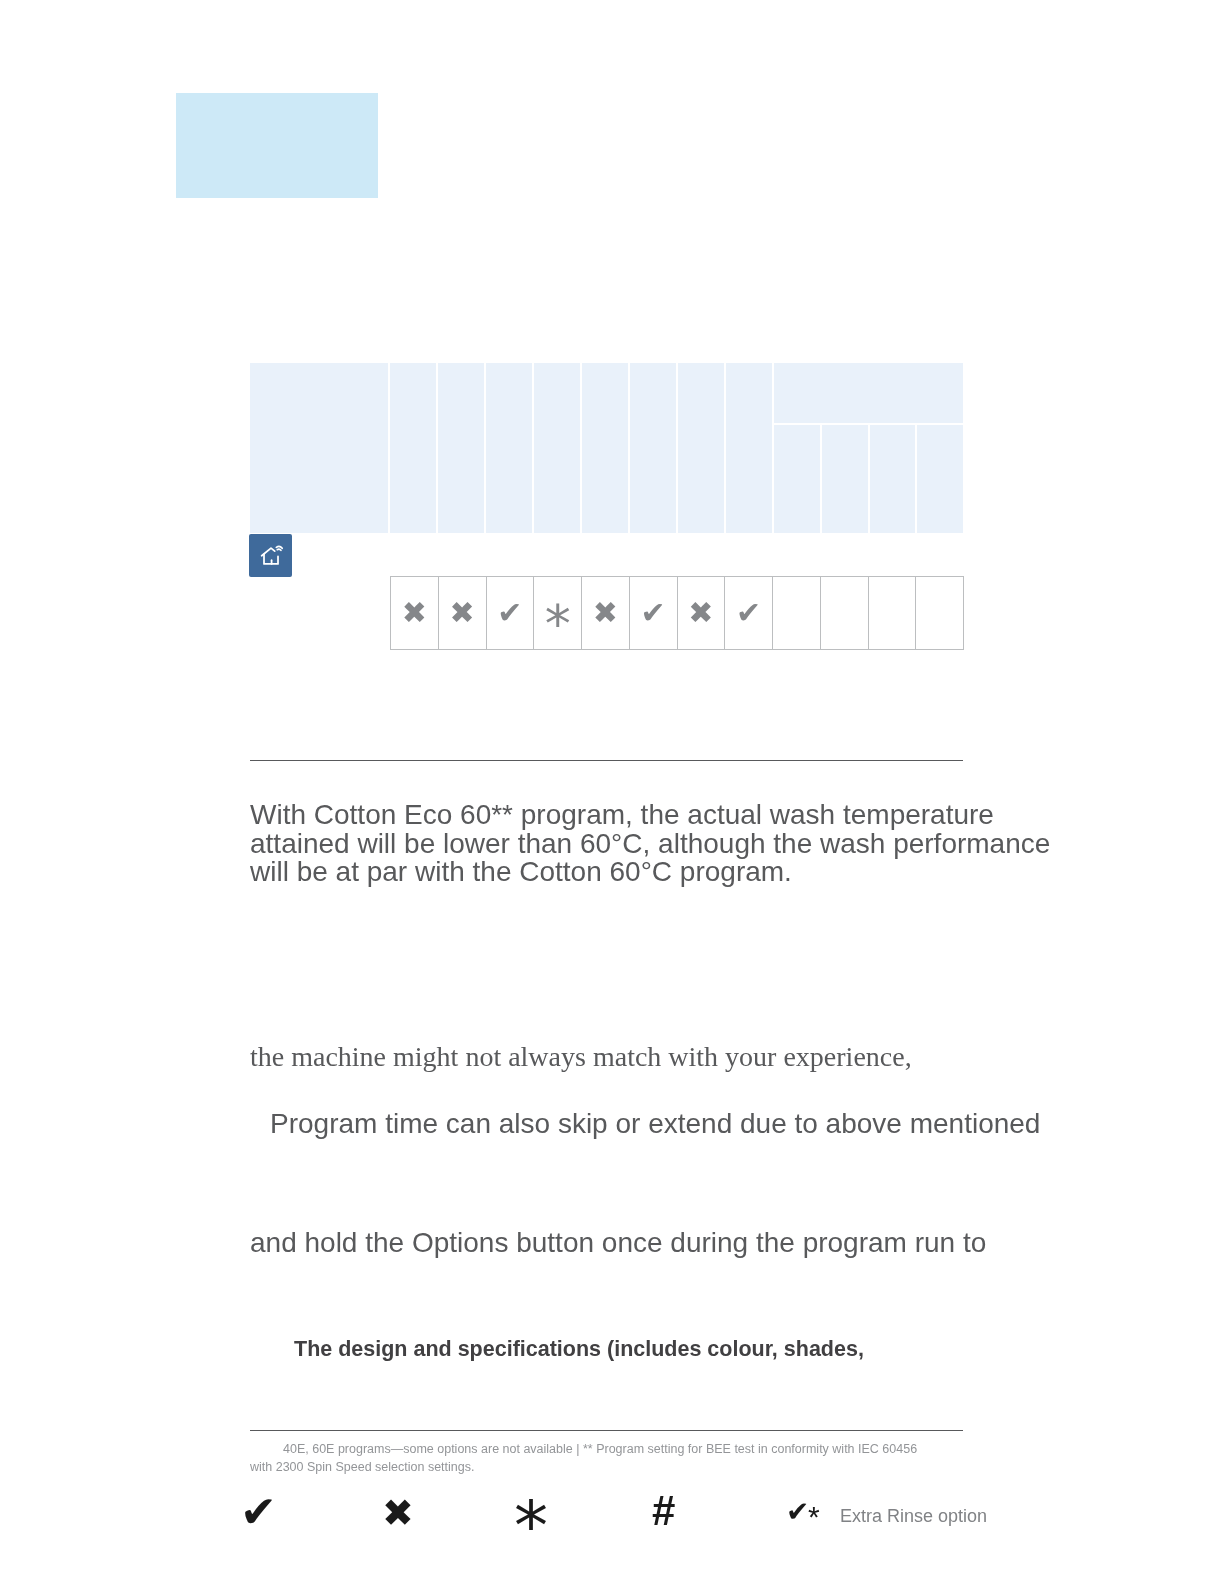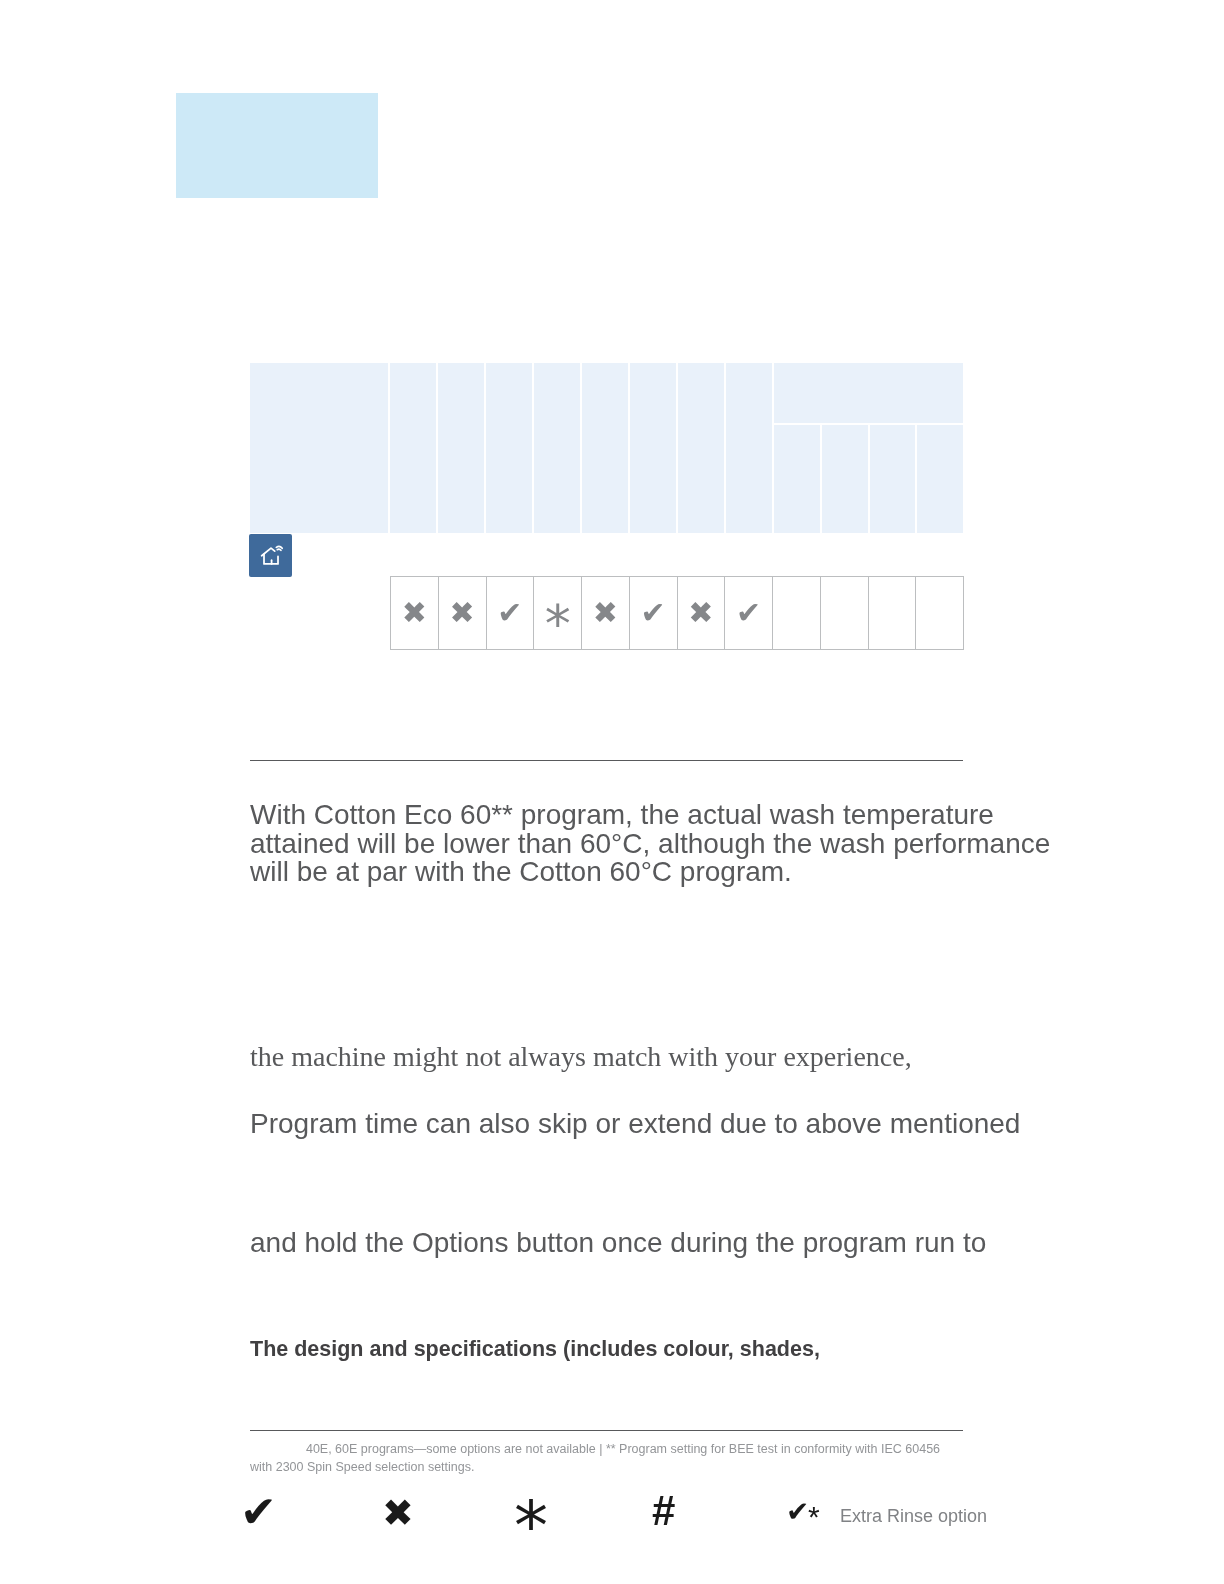--- a/index.html
+++ b/index.html
@@ -38,28 +38,28 @@
   
   .rule { position:absolute; left:250px; width:713px; height:1px; background:#58595b; }
   .rule1 { top:760px; }
   .rule2 { top:1430px; }
 
   
   .para { position:absolute; left:250px; color:#58595b; font-size:28px; line-height:28.5px; }
   .para div, .para-line { white-space:nowrap; }
   .cotton { top:801px; }
   .line-exp { top:1043px;font-family:Liberation Serif, serif; }
-  .line-time { top:1110px; }
+  .line-time { top:1110px;margin-left:20px; }
   .line-opt { top:1229px; }
-  .design { top:1335px; font-weight:700; color:#414042; font-size:21.5px; line-height:29px; }
+  .design { top:1335px; font-weight:700; color:#414042; font-size:21.5px; line-height:29px;margin-left:44px; }
 
   
   .footnote { position:absolute; left:250px; top:1440px; width:713px; font-size:12.5px; line-height:18px; color:#939598; }
   .footnote div { white-space:nowrap; }
-  .fn1 { text-indent:33px;text-align:center; }
+  .fn1 { text-indent:33px; }
 
   
   .legend-glyph { position:absolute; color:#1a1a1a; line-height:1; font-family:"DejaVu Sans",sans-serif; }
   .lg-check { left:240px; top:1490px; font-size:44px; }
   .lg-cross { left:382px; top:1494px; font-size:38px; }
   .lg-star  { left:514px; top:1492px; font-size:68px; }
   .lg-hash  { left:652px; top:1490px; font-size:42px; font-weight:700; font-family:"Liberation Sans",sans-serif; }
   .legend-extra { position:absolute; left:786px; top:1498px; display:flex; gap:10px; }
   .combo { position:relative; width:44px; height:32px; display:inline-block; }
   .combo-check { position:absolute; left:0; top:0; font-size:28px; line-height:1; color:#1a1a1a; font-family:"DejaVu Sans",sans-serif; }

